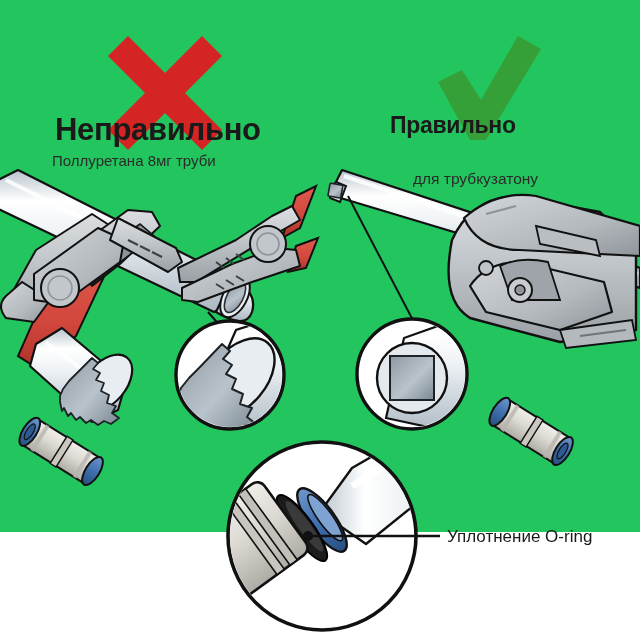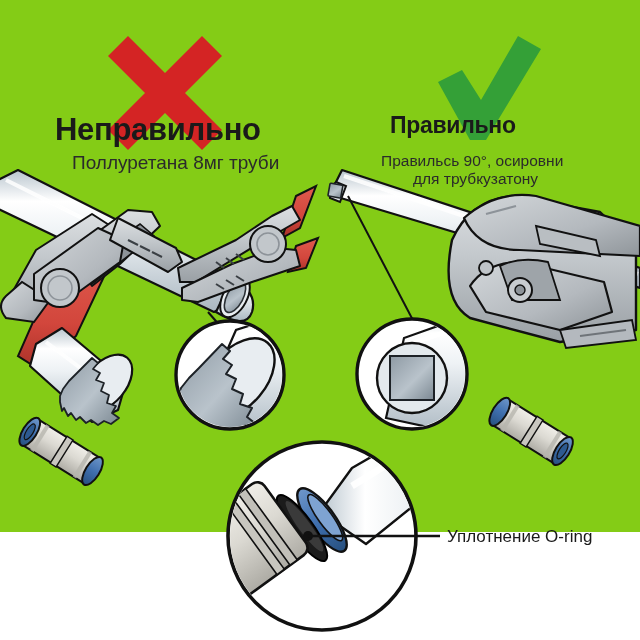--- a/index.html
+++ b/index.html
@@ -1,24 +1,24 @@
 <!DOCTYPE html>
 <html><head>
 <meta charset="utf-8">
 <style>
   html,body{margin:0;padding:0;background:#fff;}
   body{width:640px;height:640px;overflow:hidden;
        font-family:"Liberation Sans","DejaVu Sans",sans-serif;}
-  #stage{position:relative;width:640px;height:532px;background:#84cc16;}
+  #stage{position:relative;width:640px;height:532px;background:#22c55e;}
   #stage svg{position:absolute;left:0;top:0;}
   .ttl{position:absolute;font-weight:bold;color:#1a1a1a;white-space:nowrap;}
   .sub{position:absolute;color:#2b2b2b;white-space:nowrap;}
   #title-wrong{left:55px;top:112px;font-size:31px;letter-spacing:-0.3px;}
   #title-right{left:390px;top:112px;font-size:23px;letter-spacing:-0.3px;}
-  #sub-wrong{left:72px;top:152px;font-size:19px;}
+  #sub-wrong{left:52px;top:152px;font-size:15px;}
   #sub-right-1{left:381px;top:152px;font-size:15.5px;}
   #sub-right-2{left:413px;top:170px;font-size:15.5px;}
   #oring-label{left:447px;top:527px;font-size:17px;color:#1a1a1a;}
 </style>
 </head>
 <body>
 
 <div id="stage">
 
 <svg width="640" height="640" viewBox="0 0 640 640">
@@ -230,17 +230,16 @@
       <circle cx="308" cy="536" r="5" fill="#111"></circle>
     </g>
     <line x1="308" y1="536" x2="440" y2="536" stroke="#111" stroke-width="2.4"></line>
   </g>
 </svg>
 
   <div class="ttl" id="title-wrong">Неправильно</div>
   <div class="sub" id="sub-wrong">Поллуретана 8мг труби</div>
 
   <div class="ttl" id="title-right">Правильно</div>
-  <div class="sub" id="sub-right-1">Правильсь 90°, осировни</div>
   <div class="sub" id="oring-label">Уплотнение O-ring</div>
 
   <div class="sub" id="sub-right-2">для трубкузатону</div>
 </div>
 
 </body></html>

